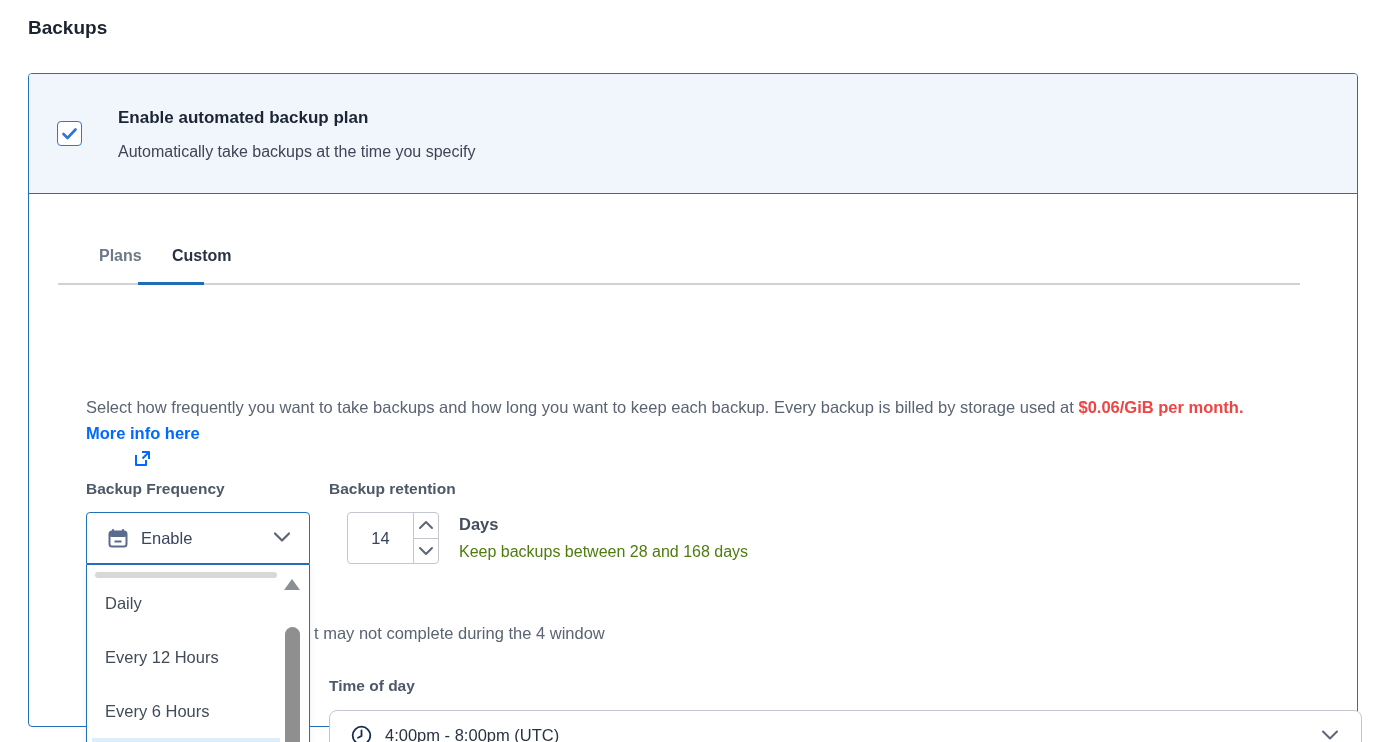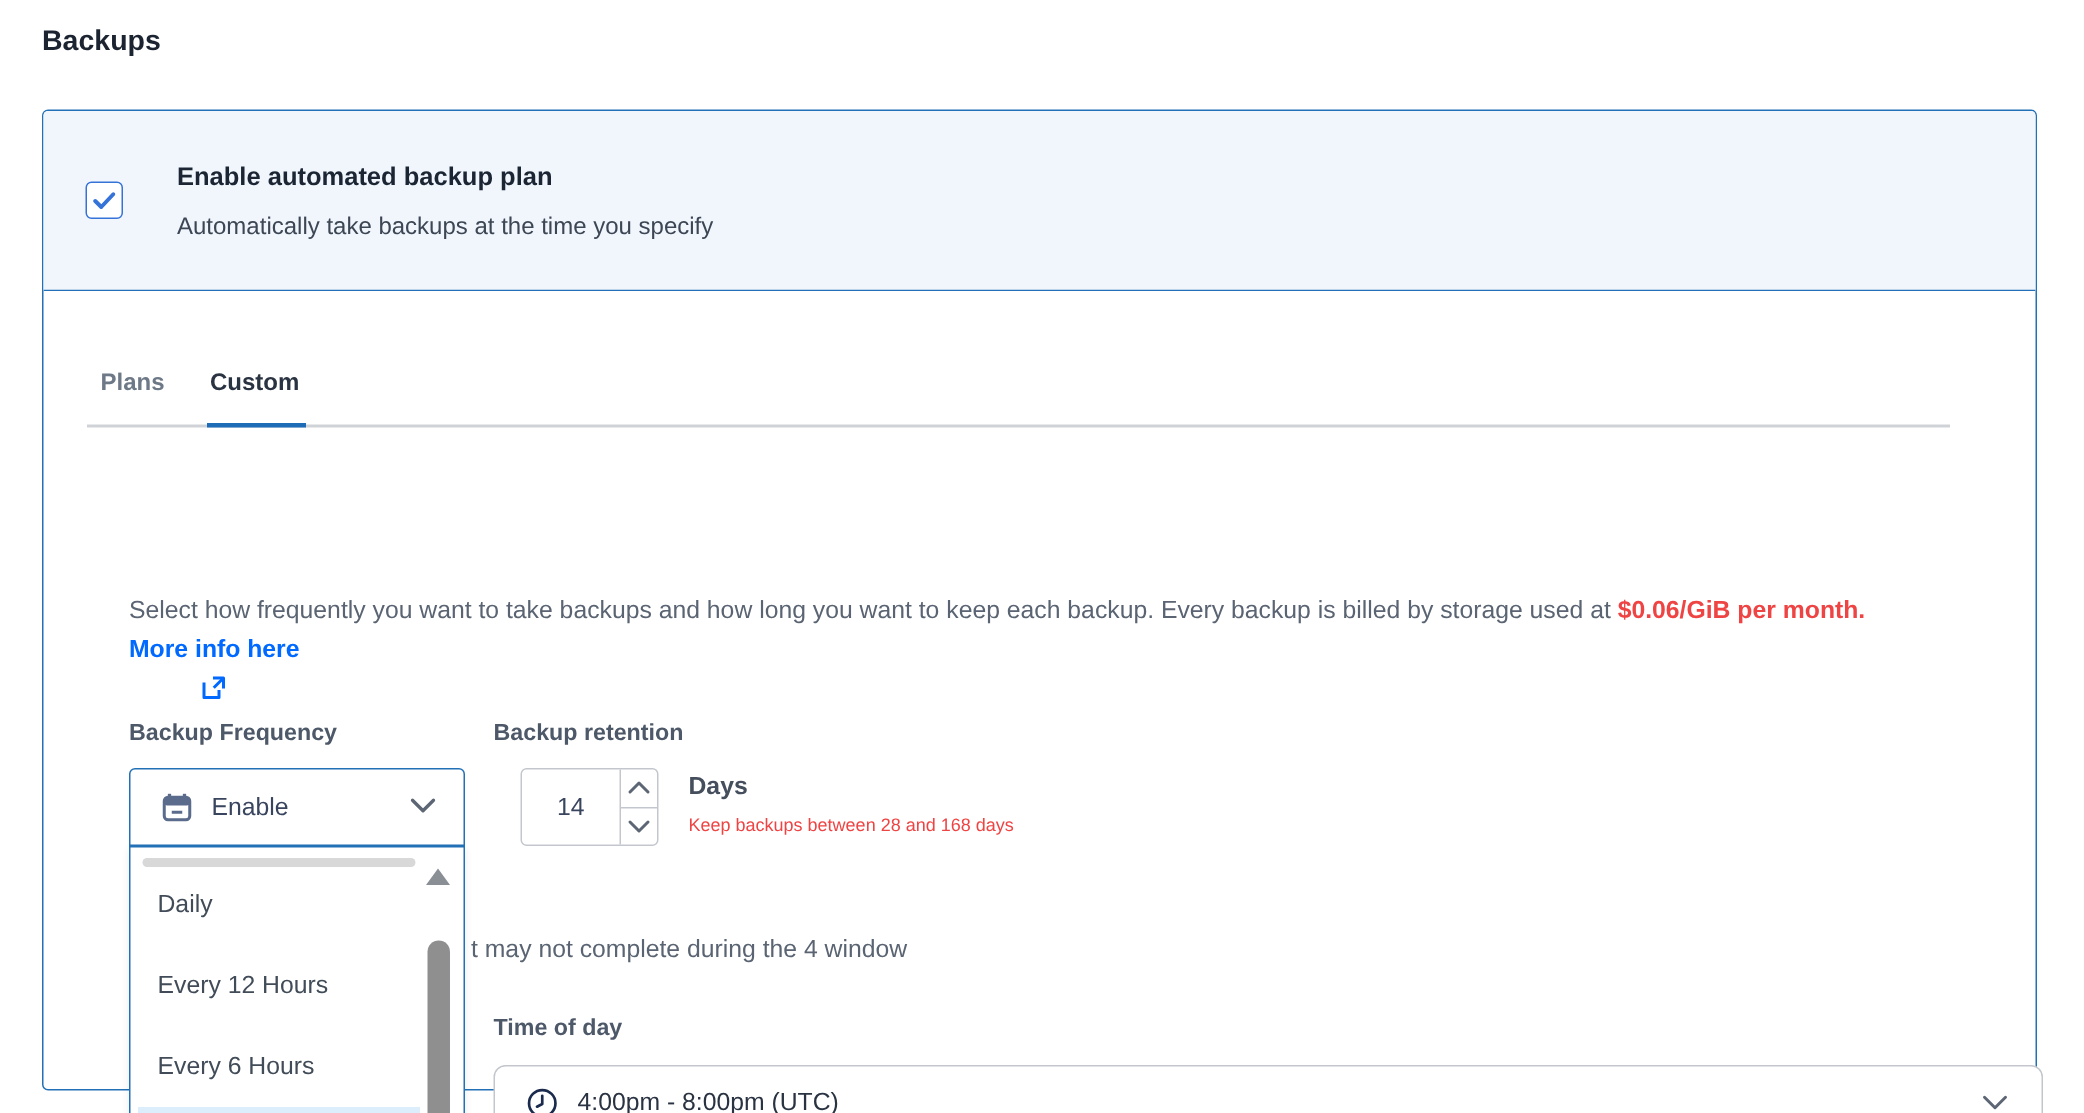--- a/index.html
+++ b/index.html
@@ -42,21 +42,21 @@
   .header-title {
     position:absolute; left:89px; top:107px; top:34px;
     font-size:17px; font-weight:bold; color:#1b2533;
   }
   .header-subtitle {
     position:absolute; left:89px; top:69px;
     font-size:16px; color:#3d4654;
   }
   .tabs { position:absolute; left:29px; top:173px; right:29px; height:38px; }
   .tab {
-    position:absolute; top:0; font-size:16px; cursor:pointer;
+    position:absolute; top:0; font-size:16px; cursor:pointer;margin-left:32px;
   }
   .tab-plans { left:9px; color:#6e7987; font-weight:600; }
   .tab-custom { left:82px; color:#2a3342; font-weight:bold; }
   .tabs-baseline {
     position:absolute; left:0; right:28px; top:36px; height:2px; background:#cfd3d8;
   }
   .tab-underline {
     position:absolute; left:80px; top:35px; width:66px; height:3px; background:#1e6bb8;
   }
   .description {
@@ -134,21 +134,21 @@
     flex:1; display:flex; align-items:center; justify-content:center; cursor:pointer;
   }
   .stepper .btn-up { border-bottom:1px solid #c3c7cd; }
 
   .ret-days {
     position:absolute; left:430px; top:441px;
     font-size:16.5px; font-weight:bold; color:#454e5c;
   }
   .ret-hint {
     position:absolute; left:430px; top:469px;
-    font-size:12px; color:#ef4444;
+    font-size:16px; color:#4d7c0f;
   }
 
   .tod-select {
     position:absolute; left:300px; top:636px; width:1033px; height:51px;
     border:1px solid #c3c7cd; border-radius:8px; background:#fff;
     display:flex; align-items:center; cursor:pointer;
   }
   .tod-select .clock { margin-left:21px; }
   .tod-select .val { margin-left:13px; font-size:16.5px; color:#2a3342; }
   .tod-select .chev { position:absolute; right:22px; top:18px; }

